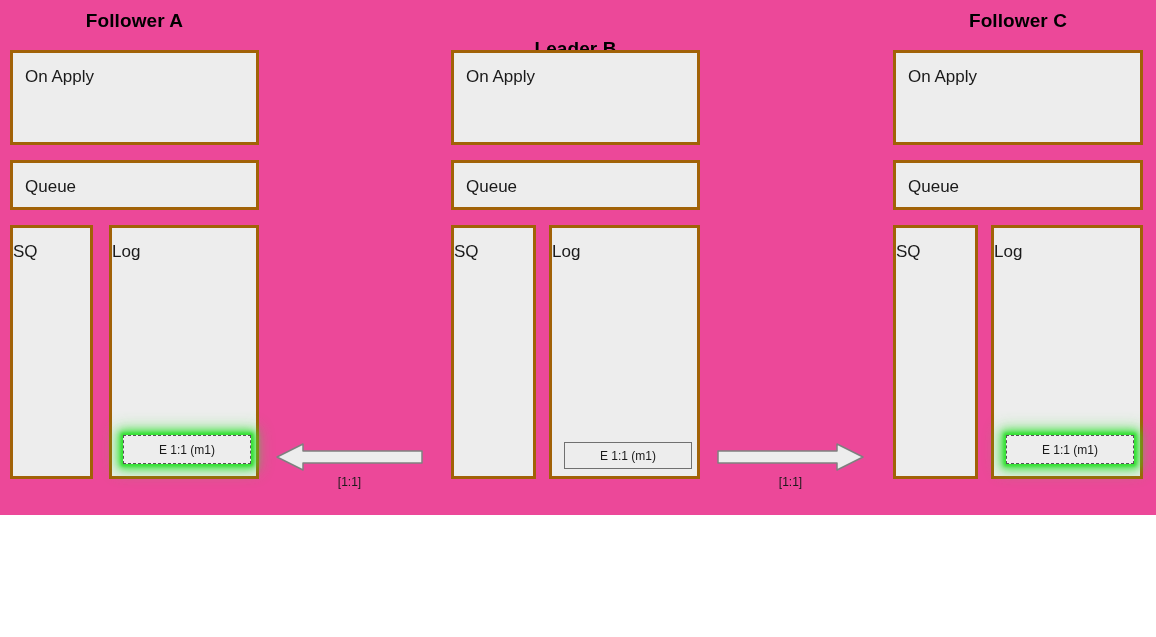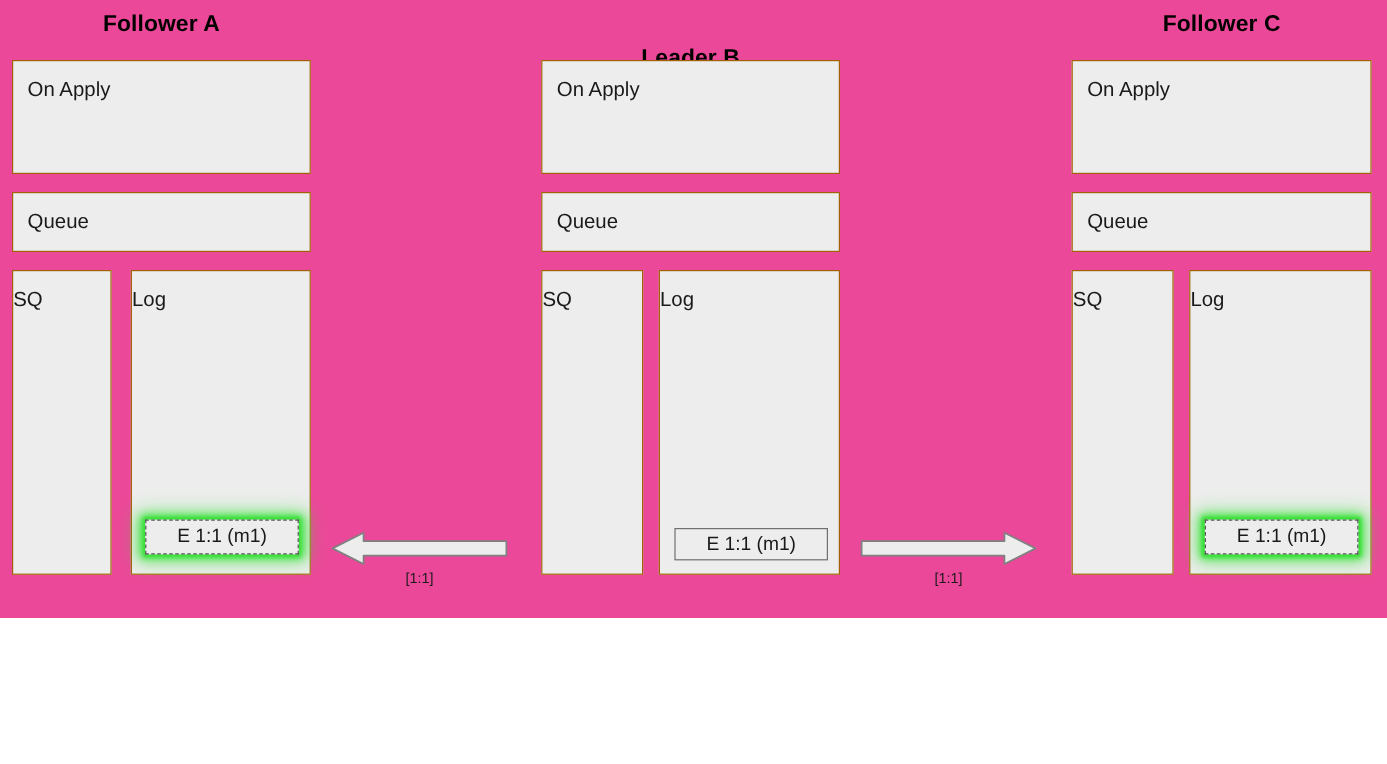--- a/index.html
+++ b/index.html
@@ -23,21 +23,21 @@
     font-size: 19px;
     font-weight: bold;
     color: #000000;
     text-align: center;
     white-space: nowrap;
     letter-spacing: 0.1px;
   }
   .box {
     position: absolute;
     background: #ededed;
-    border: 1px solid #a16207;
+    border: 3px solid #a16207;
     box-sizing: border-box;
   }
   .box-label {
     position: absolute;
     font-size: 17px;
     color: #1a1a1a;
     white-space: nowrap;
   }
   .label-left {
     left: 12px;
@@ -49,21 +49,21 @@
     top: 14px;
     text-align: left;
   }
   .entry {
     position: absolute;
     background: #ededed;
     box-sizing: border-box;
     display: flex;
     align-items: center;
     justify-content: center;
-    font-size: 16px;
+    font-size: 12px;
     color: #1a1a1a;
     white-space: nowrap;
   }
   .entry-plain {
     border: 1px solid #707070;
   }
   .entry-highlight {
     border: 1.5px dashed #555555;
     box-shadow:
       0 0 3px 2px #33e033,

